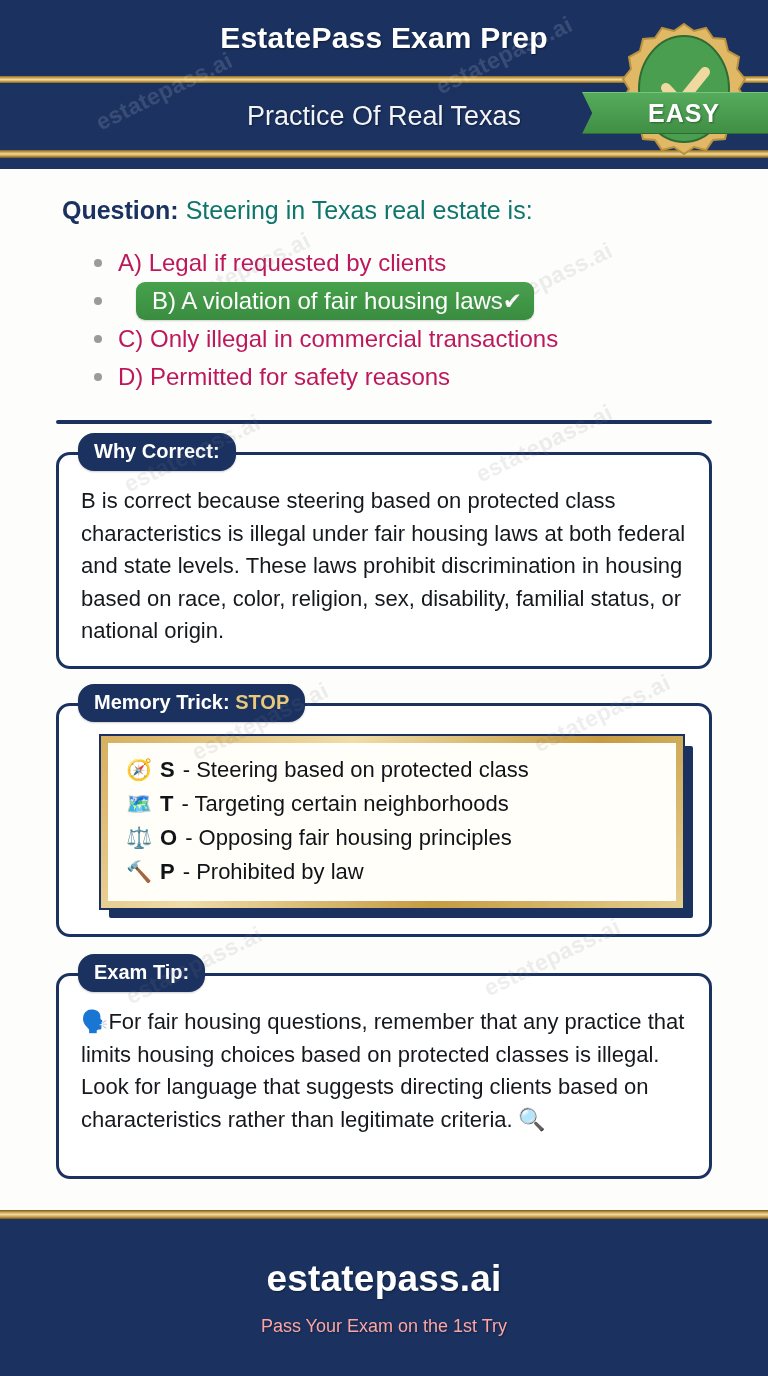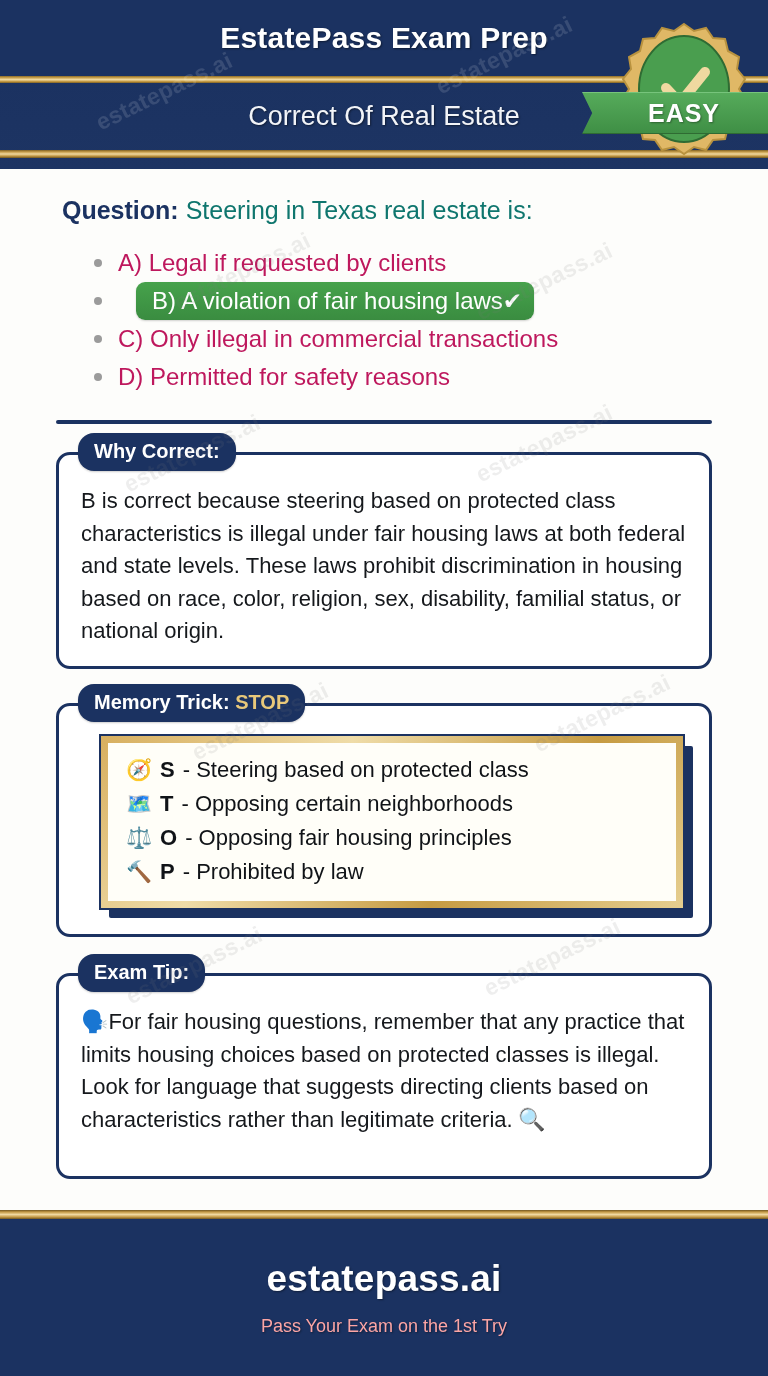--- a/index.html
+++ b/index.html
@@ -290,21 +290,21 @@
 <body>
 
 <div class="page">
 
   <div class="header">
     <div class="header-top">
       <div class="header-title">EstatePass Exam Prep</div>
     </div>
     <div class="gold-rule-a"></div>
     <div class="header-sub">
-      <div class="header-subtitle">Correct Of Real Estate</div>
+      <div class="header-subtitle">Practice Of Real Texas</div>
     </div>
     <div class="gold-rule-b"></div>
 
     <div class="badge">
       <svg viewBox="0 0 148 140" xmlns="http://www.w3.org/2000/svg">
         <g>
           <path d="M74 4 L84 11 L96 8 L103 18 L115 19 L118 31 L129 37 L127 49 L135 59 L129 69 L135 79 L127 89 L129 101 L118 107 L115 119 L103 120 L96 130 L84 127 L74 134 L64 127 L52 130 L45 120 L33 119 L30 107 L19 101 L21 89 L13 79 L19 69 L13 59 L21 49 L19 37 L30 31 L33 19 L45 18 L52 8 L64 11 Z" fill="#e0b866" stroke="#b8923f" stroke-width="2"></path>
           <ellipse cx="74" cy="69" rx="45" ry="53" fill="#4a9e4f" stroke="#2f6b33" stroke-width="2"></ellipse>
           <path d="M56 68 L70 83 L95 52" fill="none" stroke="#f0d9a0" stroke-width="10" stroke-linecap="round" stroke-linejoin="round"></path>
         </g>
@@ -359,21 +359,21 @@
         <div class="frame-shadow">
           <div class="frame-gold">
             <div class="mn-line">
               <span class="mn-emoji">🧭</span>
               <span class="mn-letter">S</span>
               <span>- Steering based on protected class</span>
             </div>
             <div class="mn-line">
               <span class="mn-emoji">🗺️</span>
               <span class="mn-letter">T</span>
-              <span>- Opposing certain neighborhoods</span>
+              <span>- Targeting certain neighborhoods</span>
             </div>
             <div class="mn-line">
               <span class="mn-emoji">⚖️</span>
               <span class="mn-letter">O</span>
               <span>- Opposing fair housing principles</span>
             </div>
             <div class="mn-line">
               <span class="mn-emoji">🔨</span>
               <span class="mn-letter">P</span>
               <span>- Prohibited by law</span>

